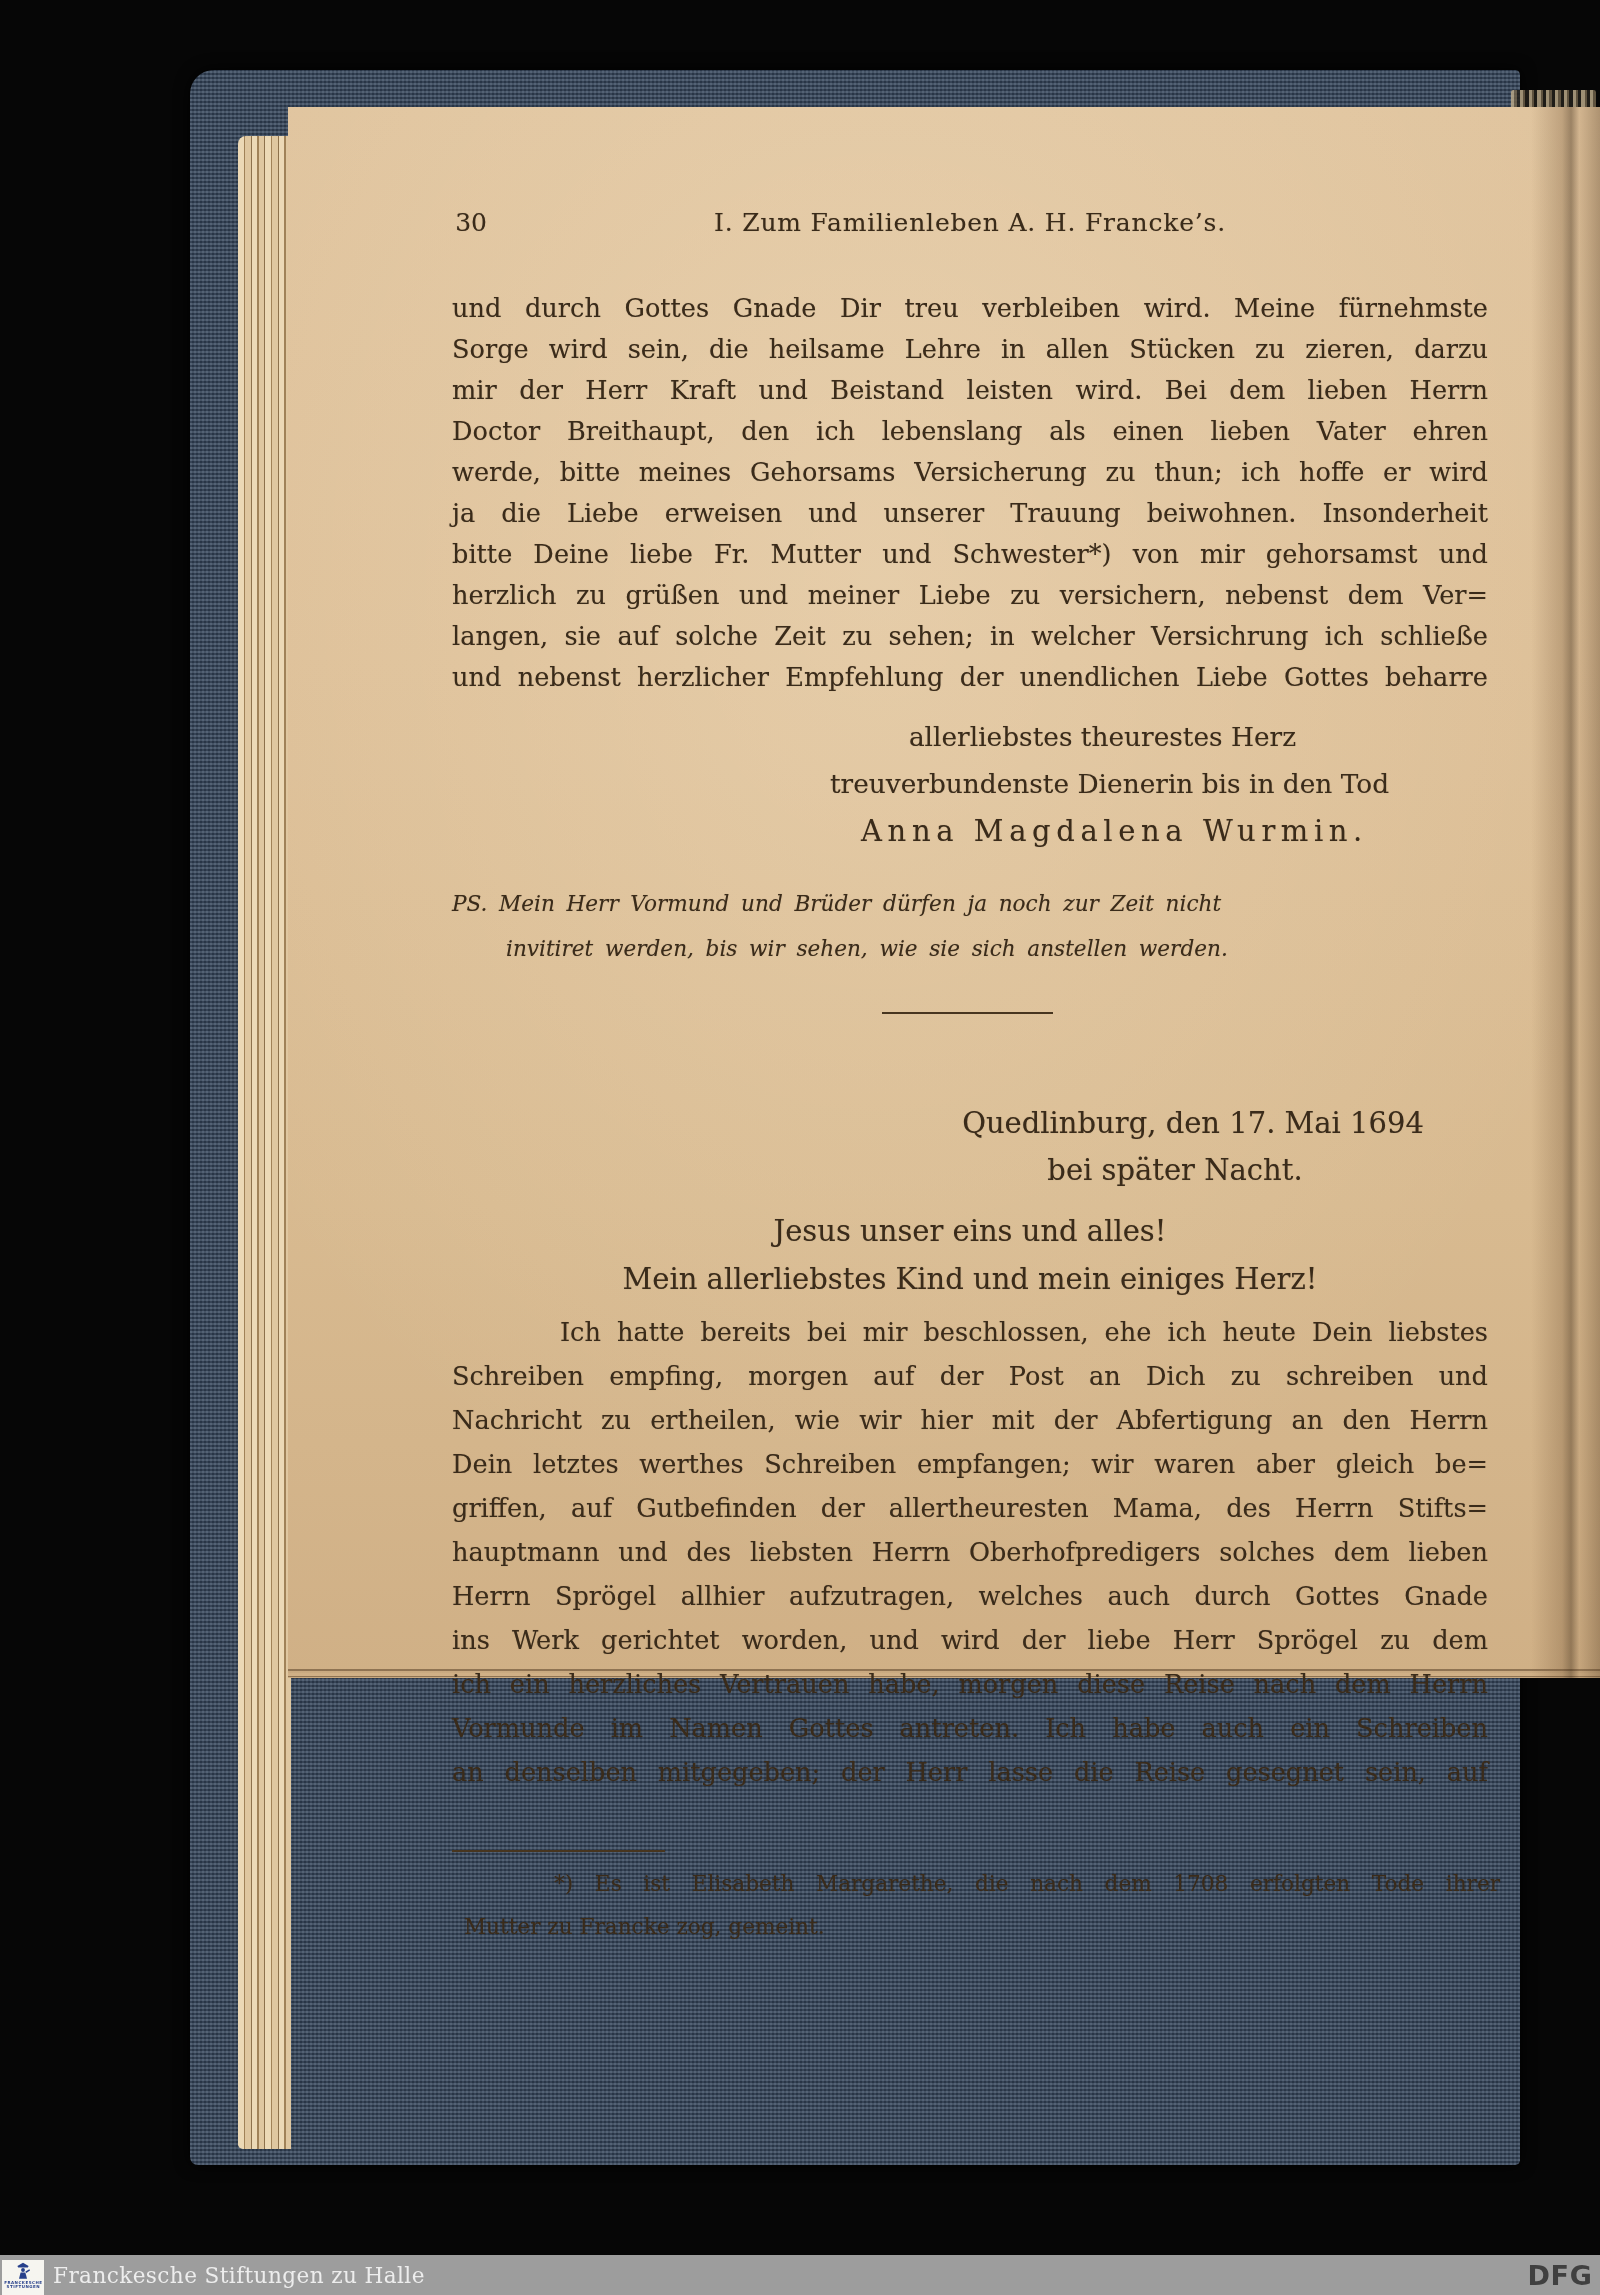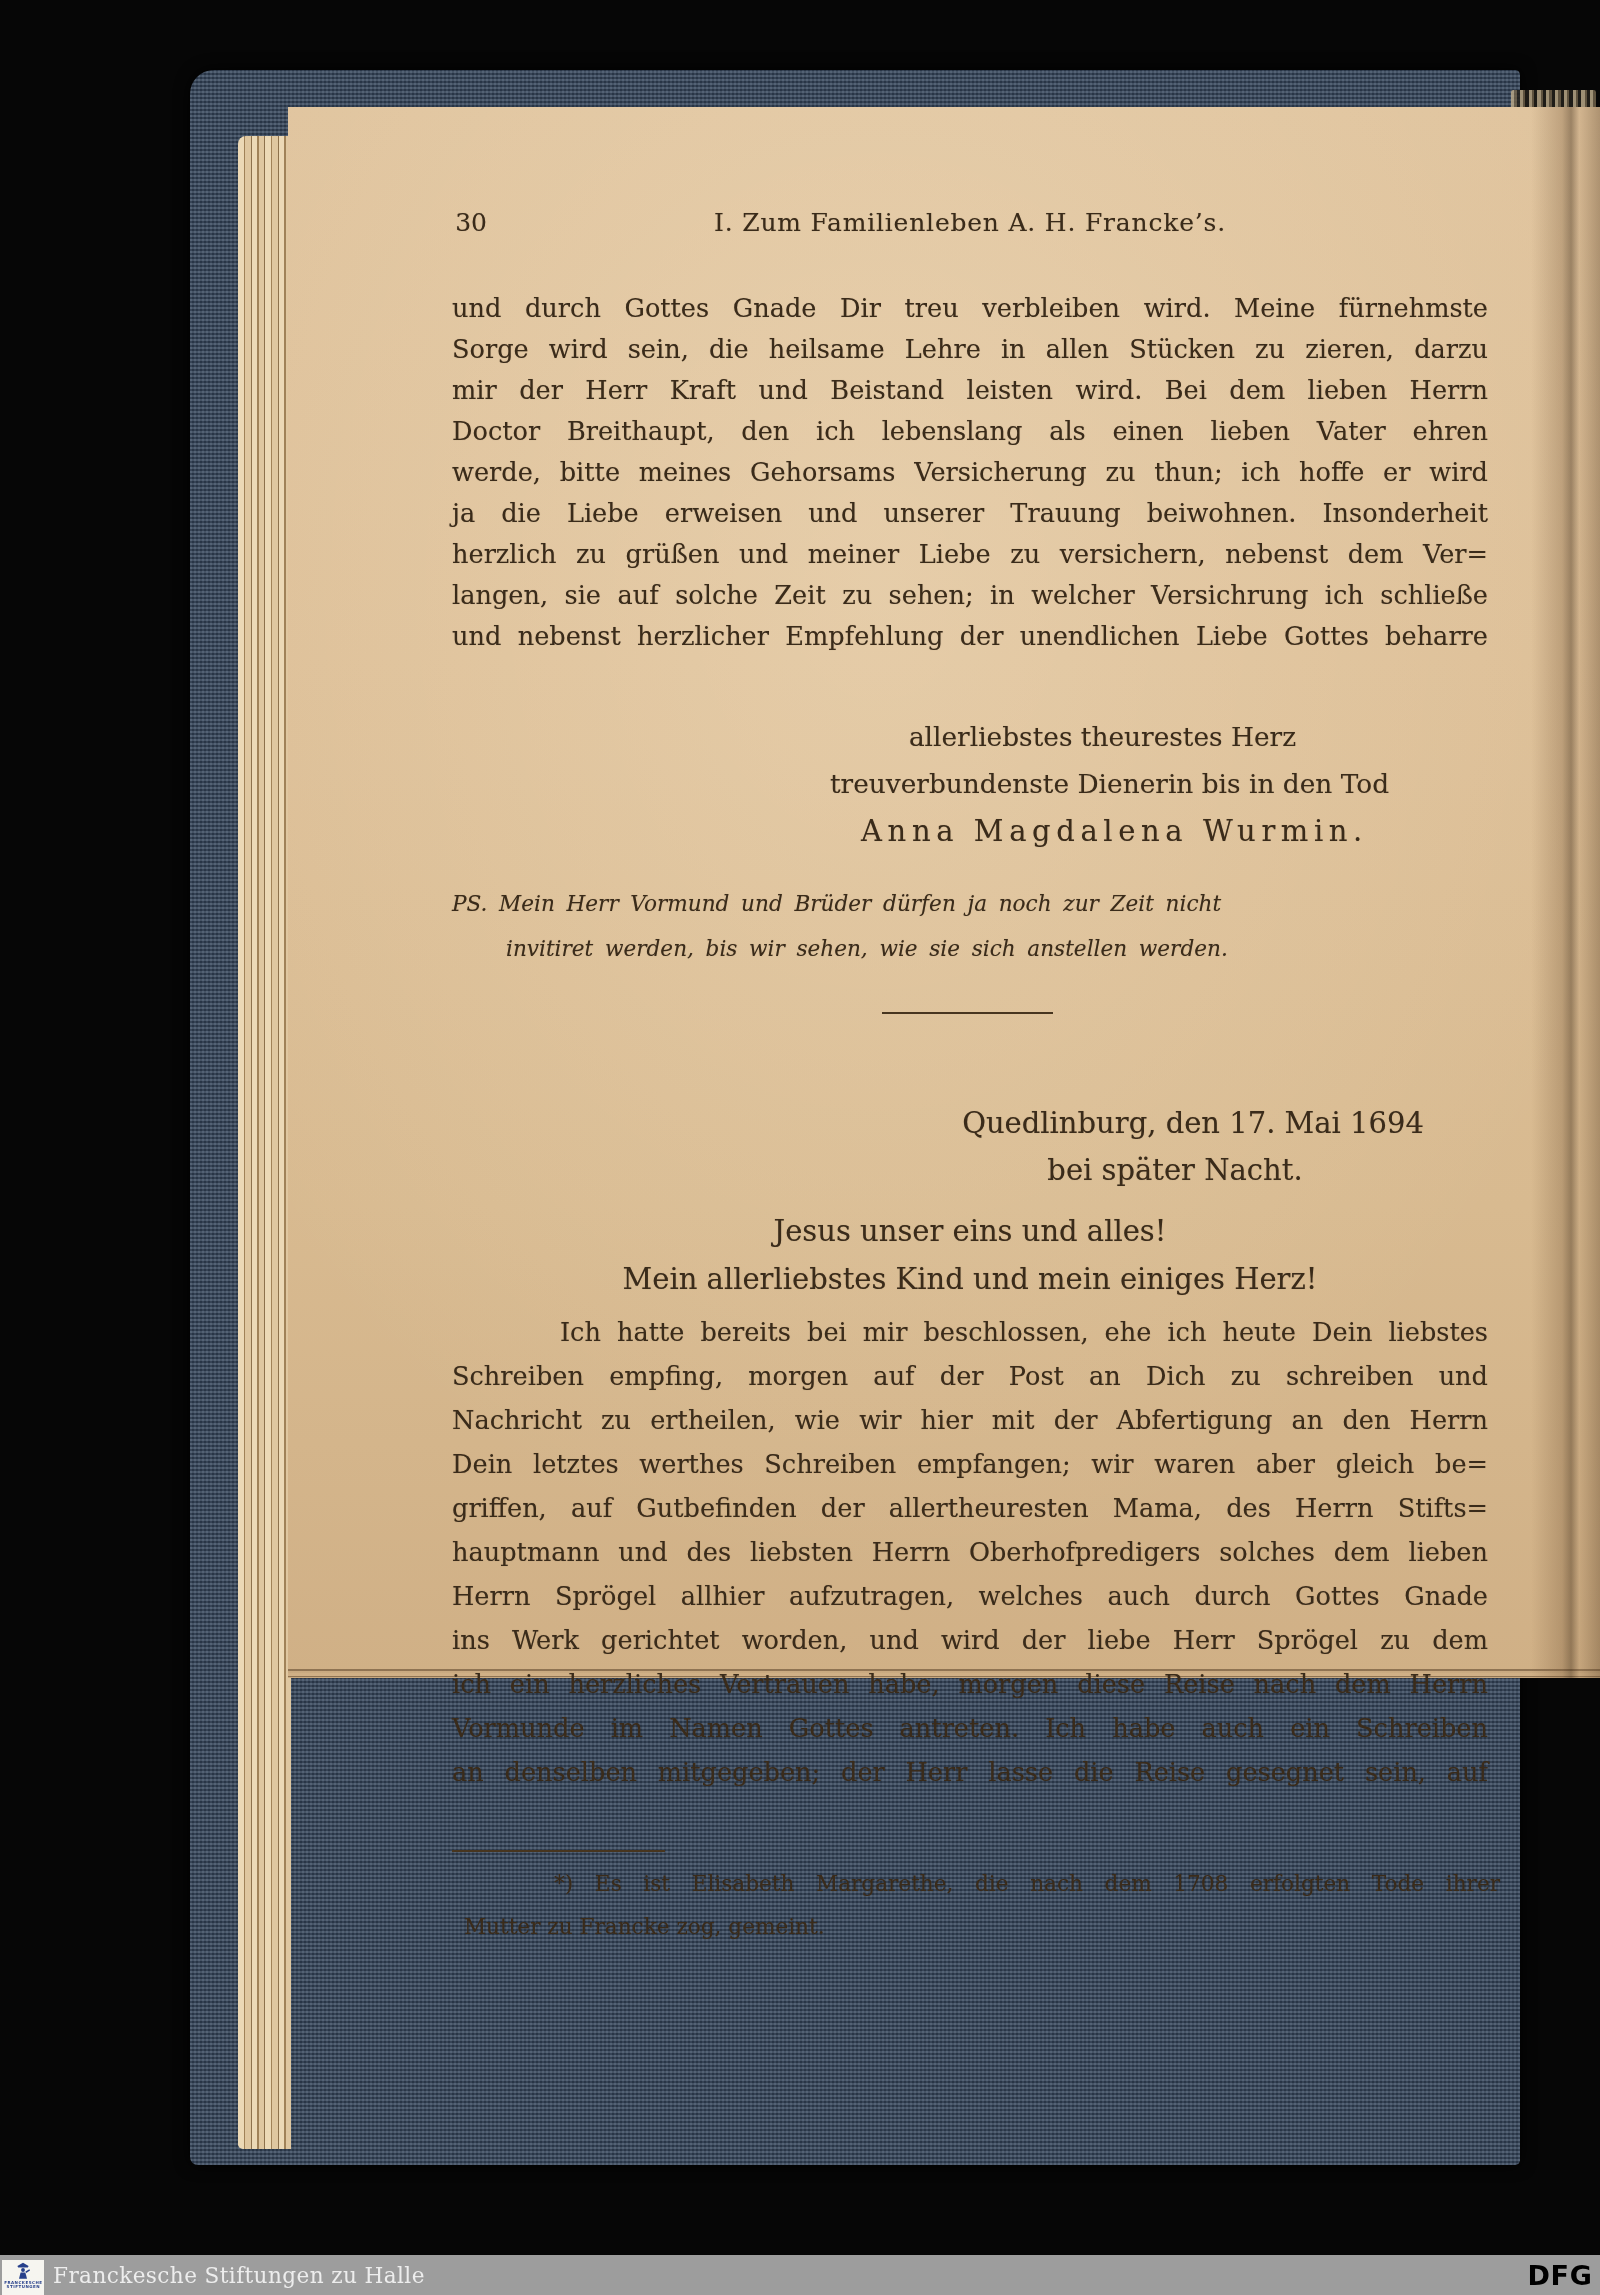--- a/index.html
+++ b/index.html
@@ -103,21 +103,21 @@
     font-family:"DejaVu Sans","Liberation Sans",sans-serif;
     font-size:4px; letter-spacing:0.5px; color:#27408b; font-weight:bold;
   }
   .library-name{
     position:absolute; left:53px; top:0; height:41px; line-height:42px;
     font-size:21.6px; color:#ededed; letter-spacing:0.4px;
   }
   .dfg{
     position:absolute; right:7.2px; top:0; height:41px; line-height:41px;
     font-family:"DejaVu Sans","Liberation Sans",sans-serif;
-    font-size:27px; font-weight:bold; color:#000000; letter-spacing:0.8px;
+    font-size:27px; font-weight:bold; color:#404040; letter-spacing:0.8px;
   }
 </style>
 </head>
 <body>
 
 <div>
 
   <div class="book-cover"></div>
   <div class="cover-fray"></div>
   <div class="page-edges"></div>
@@ -130,20 +130,21 @@
         <span class="chapter">I. Zum Familienleben A. H. Francke’s.</span>
       </div>
 
       <div class="para para1">
         <div class="jline">und durch Gottes Gnade Dir treu verbleiben wird. Meine fürnehmste</div>
         <div class="jline">Sorge wird sein, die heilsame Lehre in allen Stücken zu zieren, darzu</div>
         <div class="jline">mir der Herr Kraft und Beistand leisten wird. Bei dem lieben Herrn</div>
         <div class="jline">Doctor Breithaupt, den ich lebenslang als einen lieben Vater ehren</div>
         <div class="jline">werde, bitte meines Gehorsams Versicherung zu thun; ich hoffe er wird</div>
         <div class="jline">ja die Liebe erweisen und unserer Trauung beiwohnen. Insonderheit</div>
+        <div class="jline">bitte Deine liebe Fr. Mutter und Schwester*) von mir gehorsamst und</div>
         <div class="jline">herzlich zu grüßen und meiner Liebe zu versichern, nebenst dem Ver=</div>
         <div class="jline">langen, sie auf solche Zeit zu sehen; in welcher Versichrung ich schließe</div>
         <div class="jline">und nebenst herzlicher Empfehlung der unendlichen Liebe Gottes beharre</div>
       </div>
 
       <div class="cline c1">allerliebstes theurestes Herz</div>
       <div class="cline c2">treuverbundenste Dienerin bis in den Tod</div>
       <div class="signature">Anna Magdalena Wurmin.</div>
 
       <div class="ps ps1">PS. Mein Herr Vormund und Brüder dürfen ja noch zur Zeit nicht</div>

